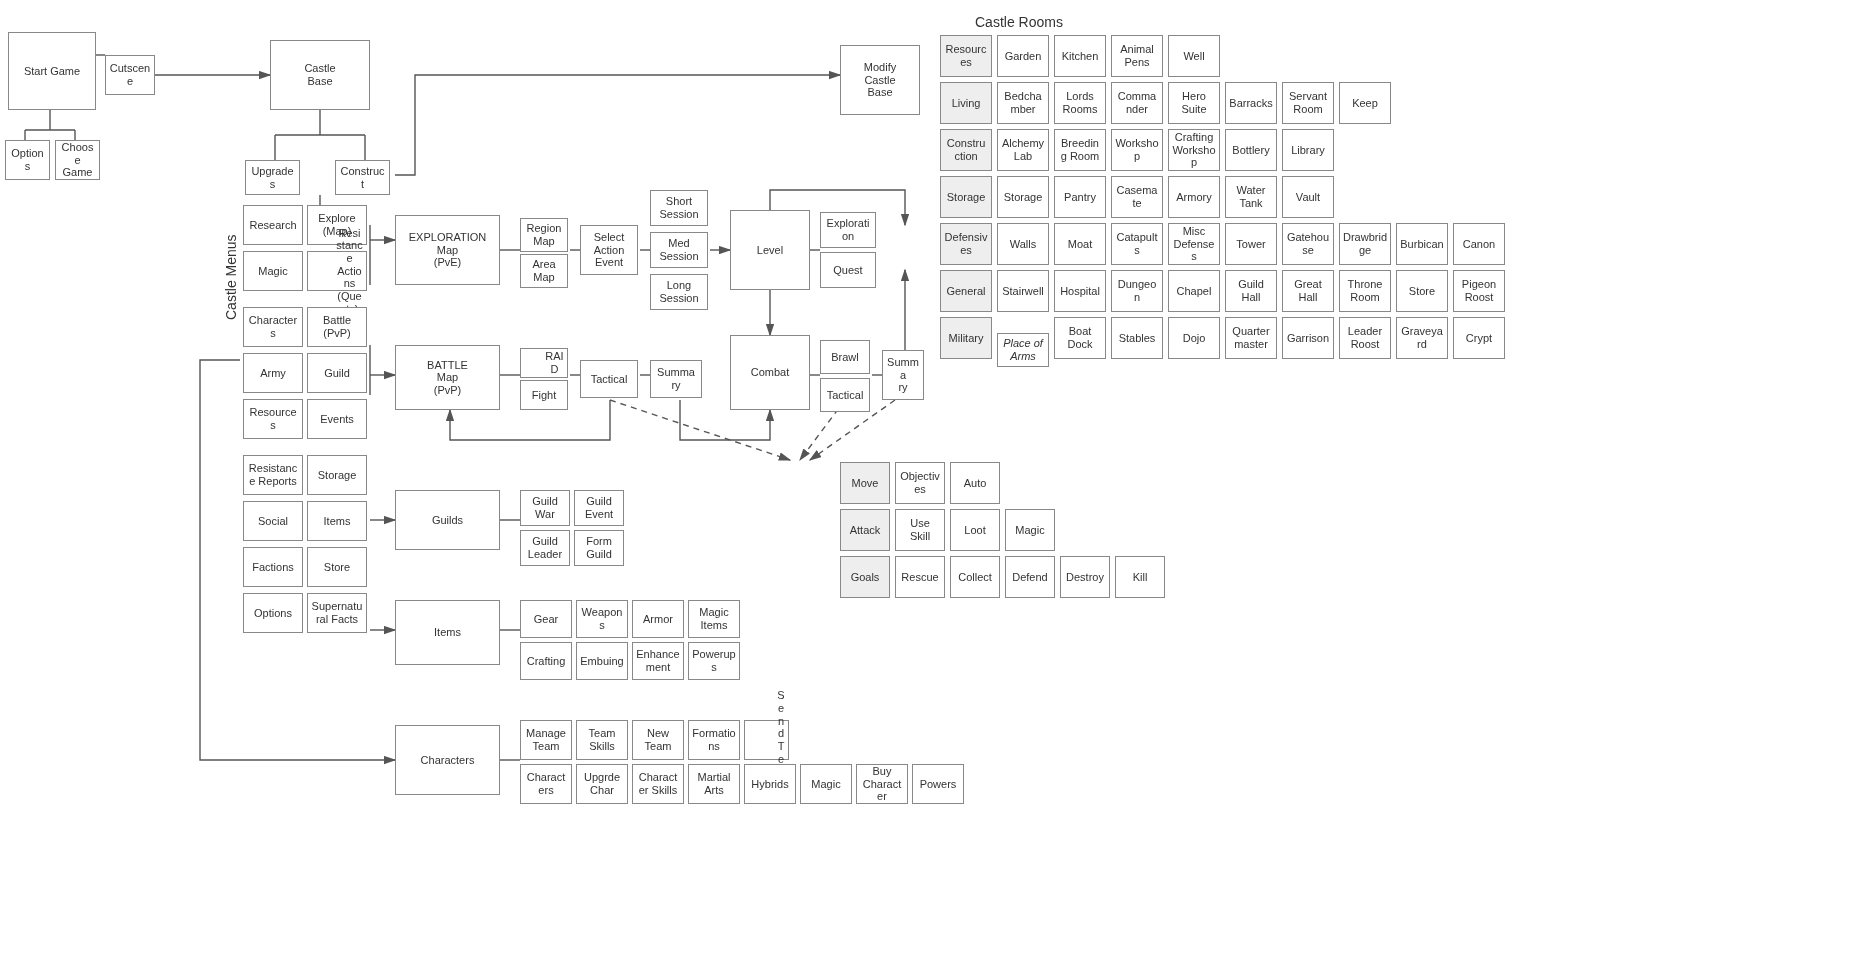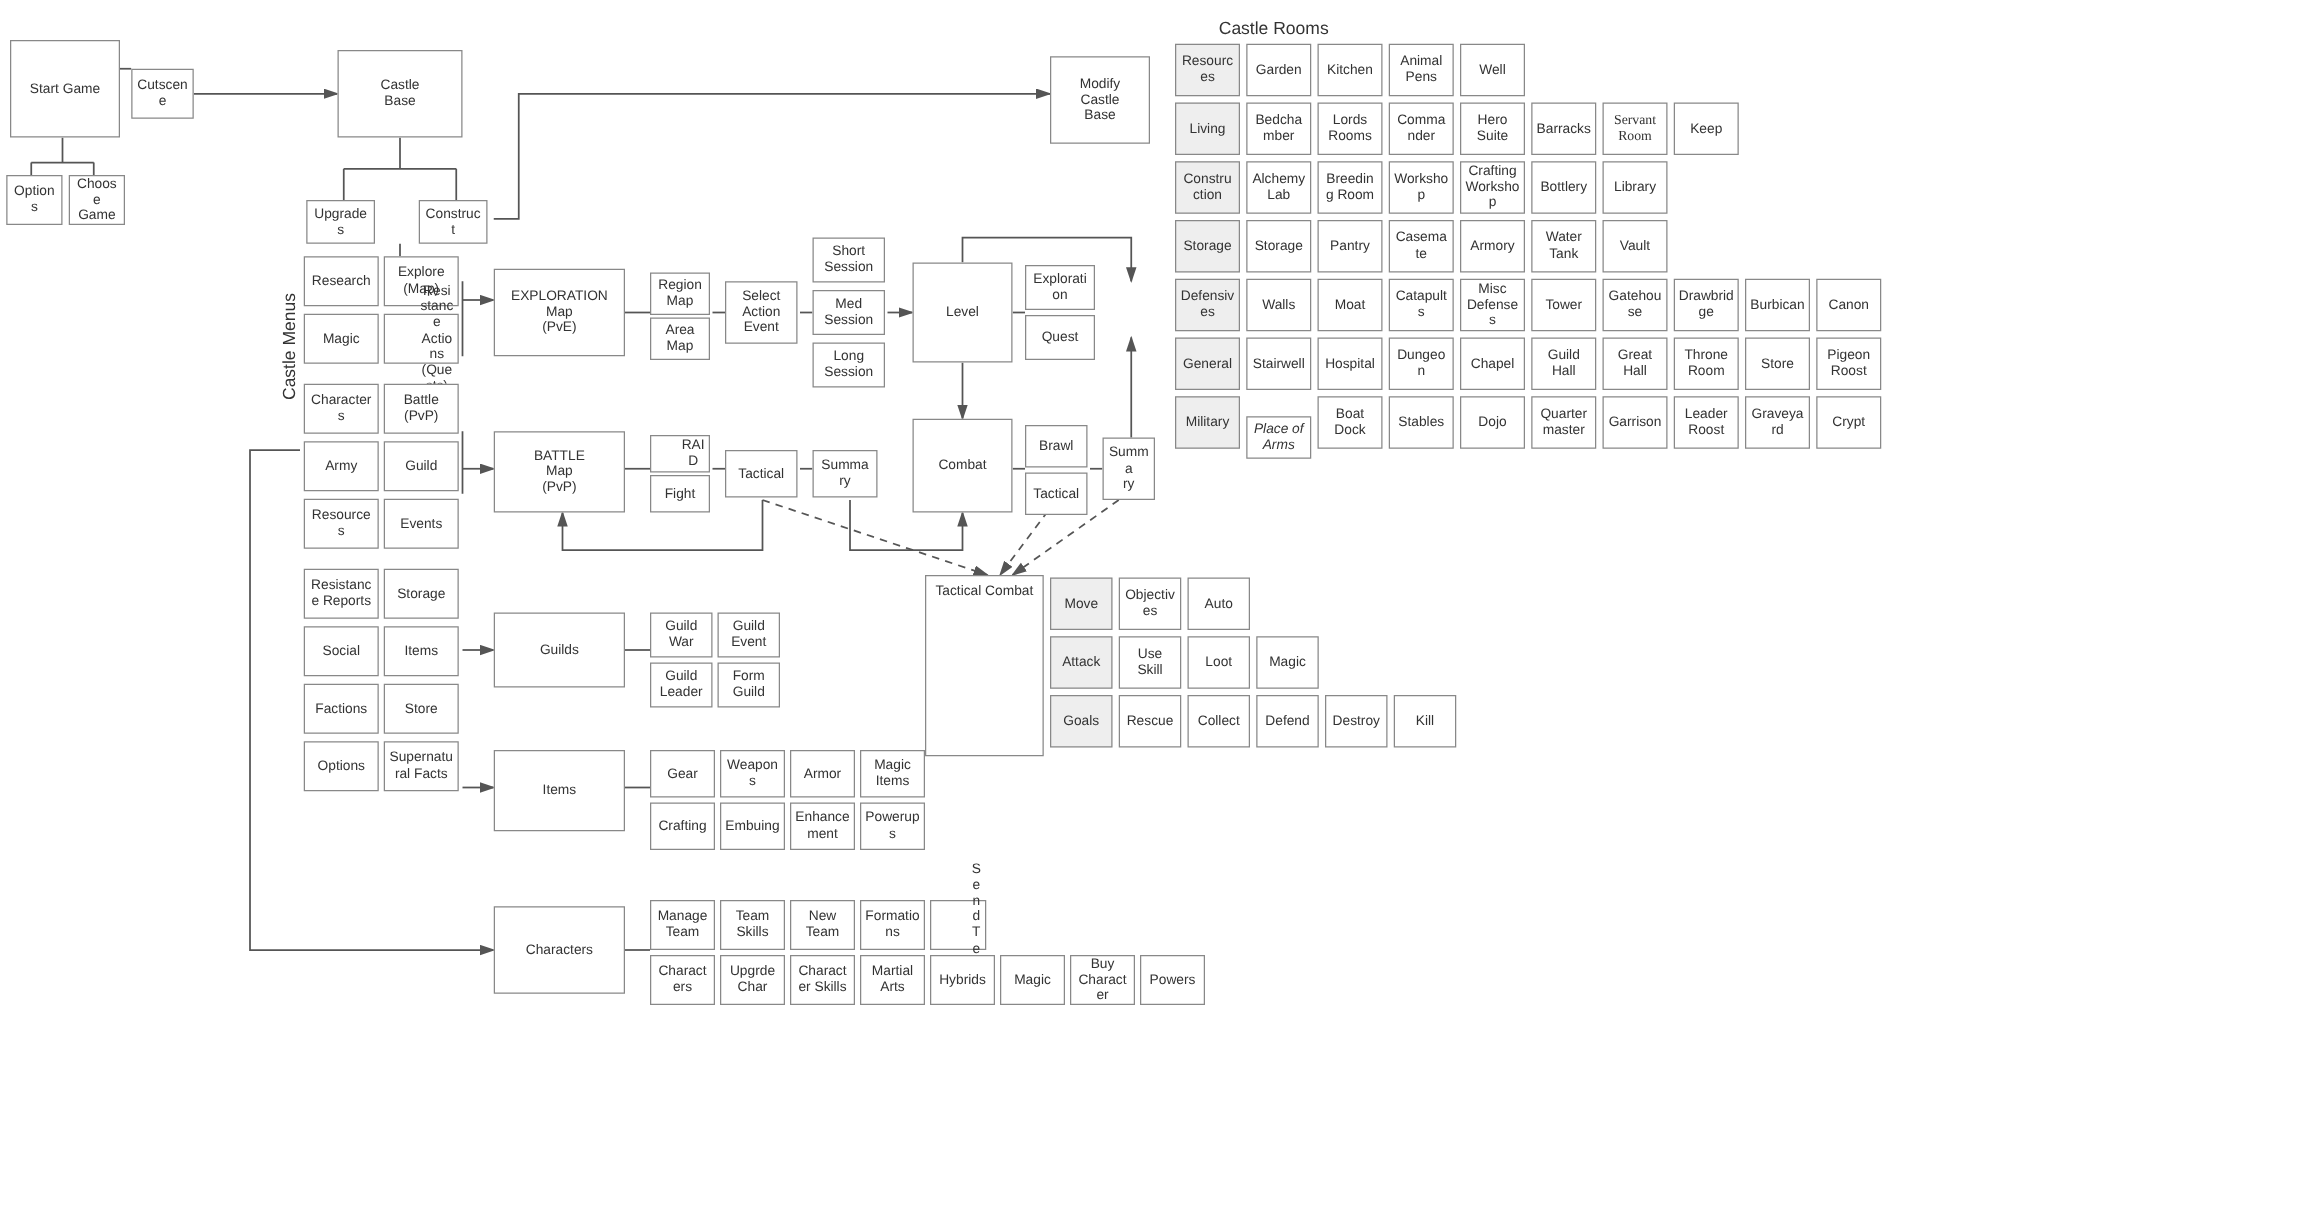--- a/index.html
+++ b/index.html
@@ -191,23 +191,20 @@
     </div>
 <div id="battleSub"></div>
 <div class="box" style="left:580px;top:360px;width:58px;height:38px;">
       <span>Tactical</span>
     </div>
 <div class="box" style="left:650px;top:360px;width:52px;height:38px;">
       <span style="white-space: pre-line;">Summa
 ry</span>
     </div>
 
-<div class="box" style="left:740px;top:460px;width:95px;height:145px; align-items:flex-start; padding-top:6px;">
-      <span>Tactical Combat</span>
-    </div>
 <div id="tacGrid"></div>
 
 <div class="box" style="left:395px;top:490px;width:105px;height:60px;">
       <span>Guilds</span>
     </div>
 <div id="guildsGrid"></div>
 
 <div class="box" style="left:395px;top:600px;width:105px;height:65px;">
       <span>Items</span>
     </div>
@@ -297,21 +294,21 @@
     <div class="box" style="left: 997px; top: 35px; width: 52px; height: 42px;">Garden</div>
     <div class="box" style="left: 1054px; top: 35px; width: 52px; height: 42px;">Kitchen</div>
     <div class="box" style="left: 1111px; top: 35px; width: 52px; height: 42px;">Animal Pens</div>
     <div class="box" style="left: 1168px; top: 35px; width: 52px; height: 42px;">Well</div>
     <div class="box shaded" style="left: 940px; top: 82px; width: 52px; height: 42px;">Living</div>
     <div class="box" style="left: 997px; top: 82px; width: 52px; height: 42px;">Bedchamber</div>
     <div class="box" style="left: 1054px; top: 82px; width: 52px; height: 42px;">Lords Rooms</div>
     <div class="box" style="left: 1111px; top: 82px; width: 52px; height: 42px;">Commander</div>
     <div class="box" style="left: 1168px; top: 82px; width: 52px; height: 42px;">Hero Suite</div>
     <div class="box" style="left: 1225px; top: 82px; width: 52px; height: 42px;">Barracks</div>
-    <div class="box" style="left: 1282px; top: 82px; width: 52px; height: 42px; font-family: Liberation Serif, serif;">Servant Room</div>
+    <div class="box" style="left: 1282px; top: 82px; width: 52px; height: 42px;">Servant Room</div>
     <div class="box" style="left: 1339px; top: 82px; width: 52px; height: 42px;">Keep</div>
     <div class="box shaded" style="left: 940px; top: 129px; width: 52px; height: 42px;">Construction</div>
     <div class="box" style="left: 997px; top: 129px; width: 52px; height: 42px;">Alchemy Lab</div>
     <div class="box" style="left: 1054px; top: 129px; width: 52px; height: 42px;">Breeding Room</div>
     <div class="box" style="left: 1111px; top: 129px; width: 52px; height: 42px;">Workshop</div>
     <div class="box" style="left: 1168px; top: 129px; width: 52px; height: 42px;">Crafting Workshop</div>
     <div class="box" style="left: 1225px; top: 129px; width: 52px; height: 42px;">Bottlery</div>
     <div class="box" style="left: 1282px; top: 129px; width: 52px; height: 42px;">Library</div>
     <div class="box shaded" style="left: 940px; top: 176px; width: 52px; height: 42px;">Storage</div>
     <div class="box" style="left: 997px; top: 176px; width: 52px; height: 42px;">Storage</div>

